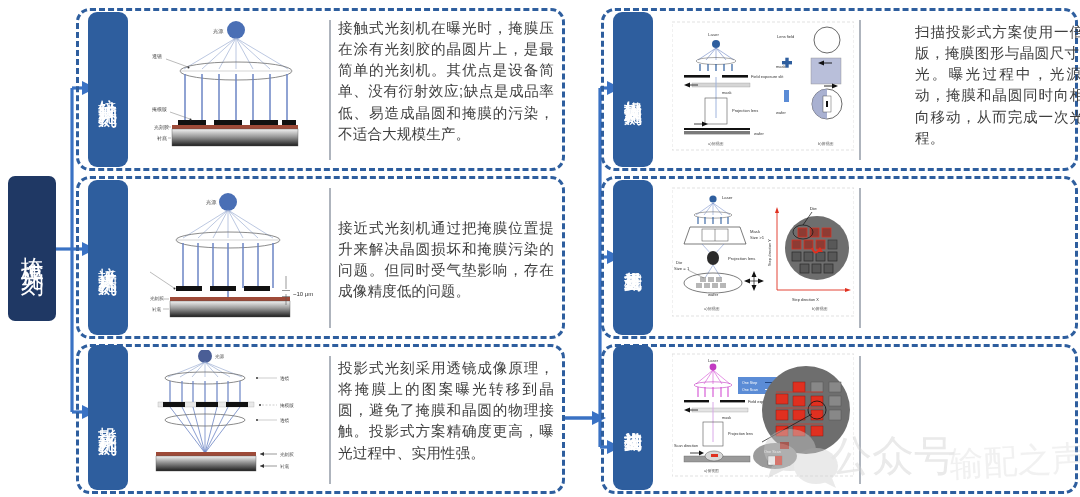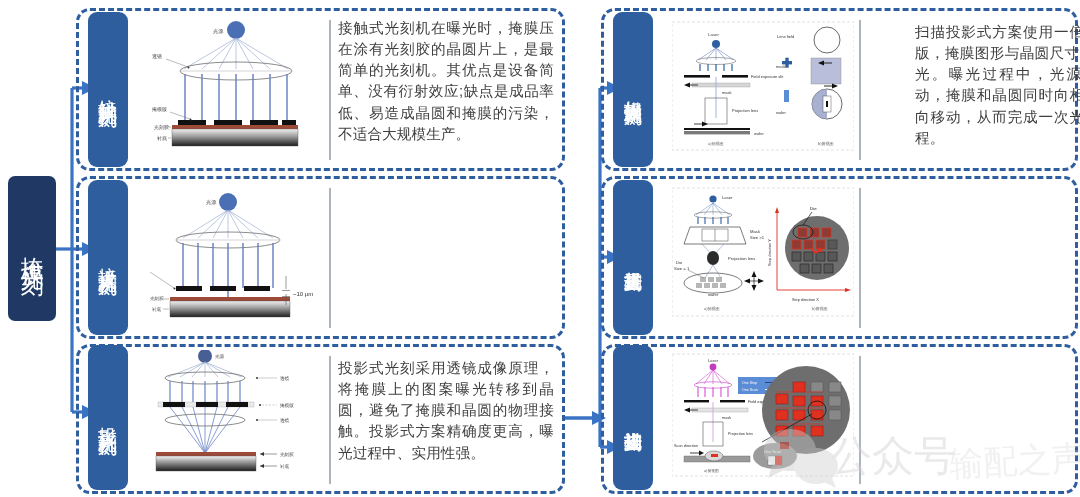--- a/index.html
+++ b/index.html
@@ -214,20 +214,21 @@
       <text x="7" y="124" font-size="5" fill="#444" font-family="sans-serif">衬底</text>
       <line x1="18" y1="122" x2="21" y2="122" stroke="#777" stroke-width="0.5"></line>
     </svg>
   </div>
 
   <div class="card c2"></div>
   <div class="pill p2">
     <span class="vtext">接近式光刻机</span>
   </div>
   <div class="divider" style="left:329px;top:188px;height:140px;"></div>
+  <div class="desc" style="left:338px;top:218px;width:216px;height:110px;">接近式光刻机通过把掩膜位置提升来解决晶圆损坏和掩膜污染的问题。但同时受气垫影响，存在成像精度低的问题。</div>
 
   <div class="illus" style="left:150px;top:184px;width:172px;height:150px;">
     <svg width="172" height="150" viewBox="0 0 172 150">
       <text x="56" y="20" font-size="5.2" fill="#444" font-family="sans-serif">光源</text>
       <circle cx="78" cy="18" r="9" fill="#4A6FB5"></circle>
       <g stroke="#8fa3cd" stroke-width="0.6" fill="none">
         <path d="M78 26 L33 54"></path>
           <path d="M78 26 L48 54"></path>
           <path d="M78 26 L63 54"></path>
         <path d="M78 26 L78 54"></path>

